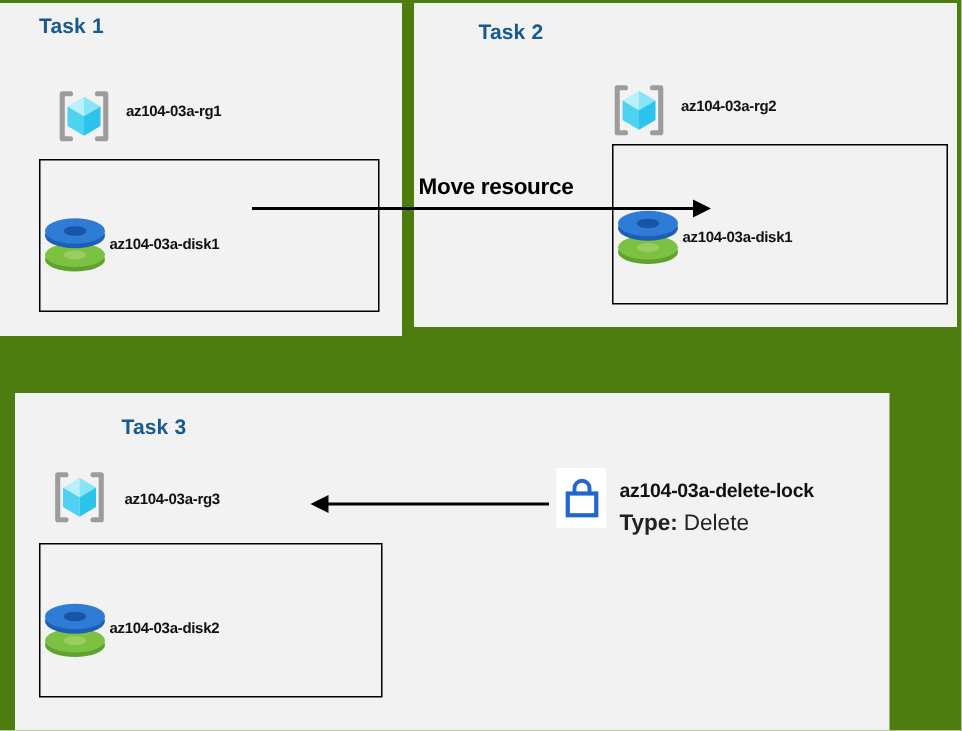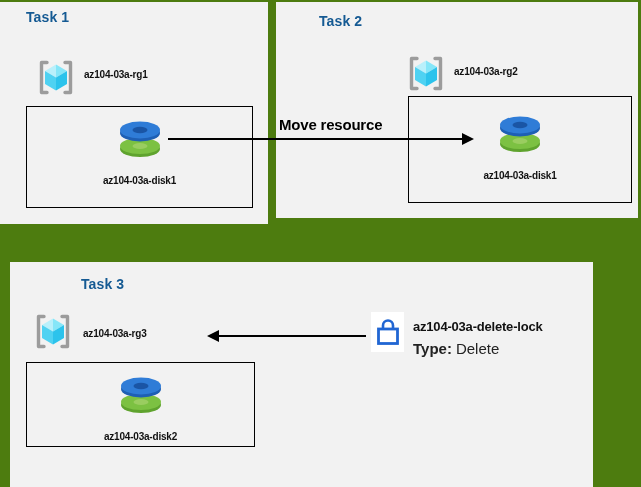--- a/index.html
+++ b/index.html
@@ -19,21 +19,21 @@
     letter-spacing:0.1px;white-space:nowrap;
   }
   .res-label{
     position:absolute;font-size:10px;font-weight:bold;color:#111;
     letter-spacing:-0.2px;white-space:nowrap;
   }
   .icon{position:absolute;display:block;}
 
   .inner-box{
     position:absolute;border:1.5px solid #000;box-sizing:border-box;
-    display:flex;flex-direction:column;align-items:center;gap:16px;
+    display:flex;align-items:center;gap:0;
   }
   .inner-box .res-label{position:static;}
   .inner-box .icon{position:static;}
 
   .pt12{padding-top:12px;}
   .pt17{padding-top:17px;}
 
   .arrow-line{position:absolute;height:2px;background:#000;}
   .arrow-head-right{
     position:absolute;width:0;height:0;
@@ -146,21 +146,21 @@
     <div class="lock-box" style="left:361px;top:50px;">
       <svg width="26" height="32" viewBox="0 0 26 32">
           <use href="#sym-lock"></use>
         </svg>
     </div>
     <div class="lock-title" style="left:403px;top:57px;">az104-03a-delete-lock</div>
     <div class="lock-type" style="left:403px;top:78px;">
       <span class="t-label">Type:</span><span class="t-value">Delete</span>
     </div>
 
-    <div class="inner-box pt12" style="left:16px;top:100px;width:229px;height:85px;">
+    <div class="inner-box pt12" style="left:16px;top:100px;width:229px;height:103px;">
       <svg class="icon" width="46" height="40" viewBox="0 0 46 40">
           <use href="#sym-disk"></use>
         </svg>
       <div class="res-label">az104-03a-disk2</div>
     </div>
   </section>
 
 </div>
 
 </body></html>

